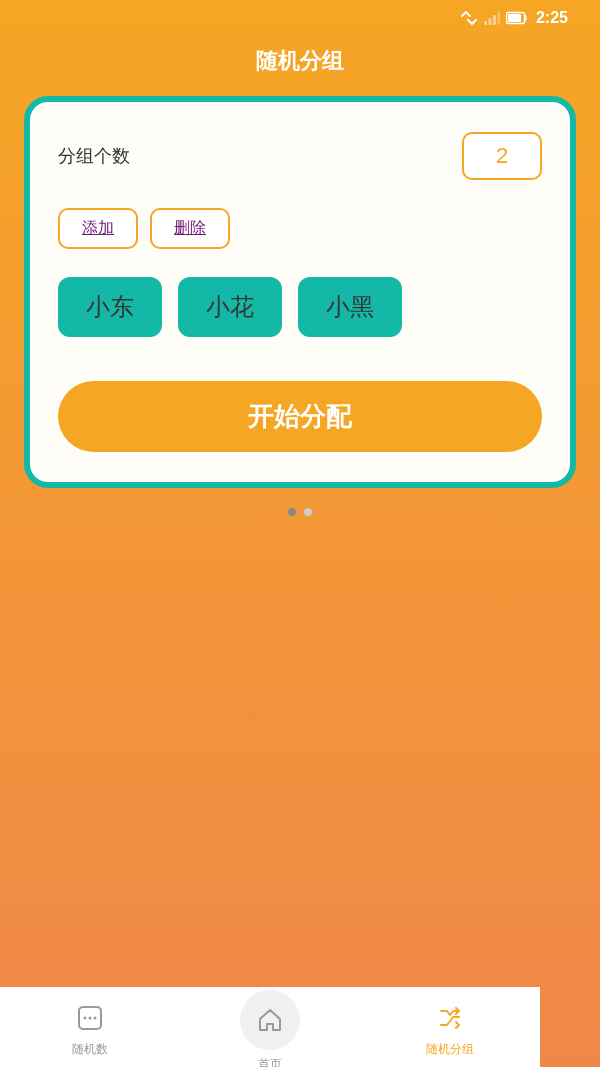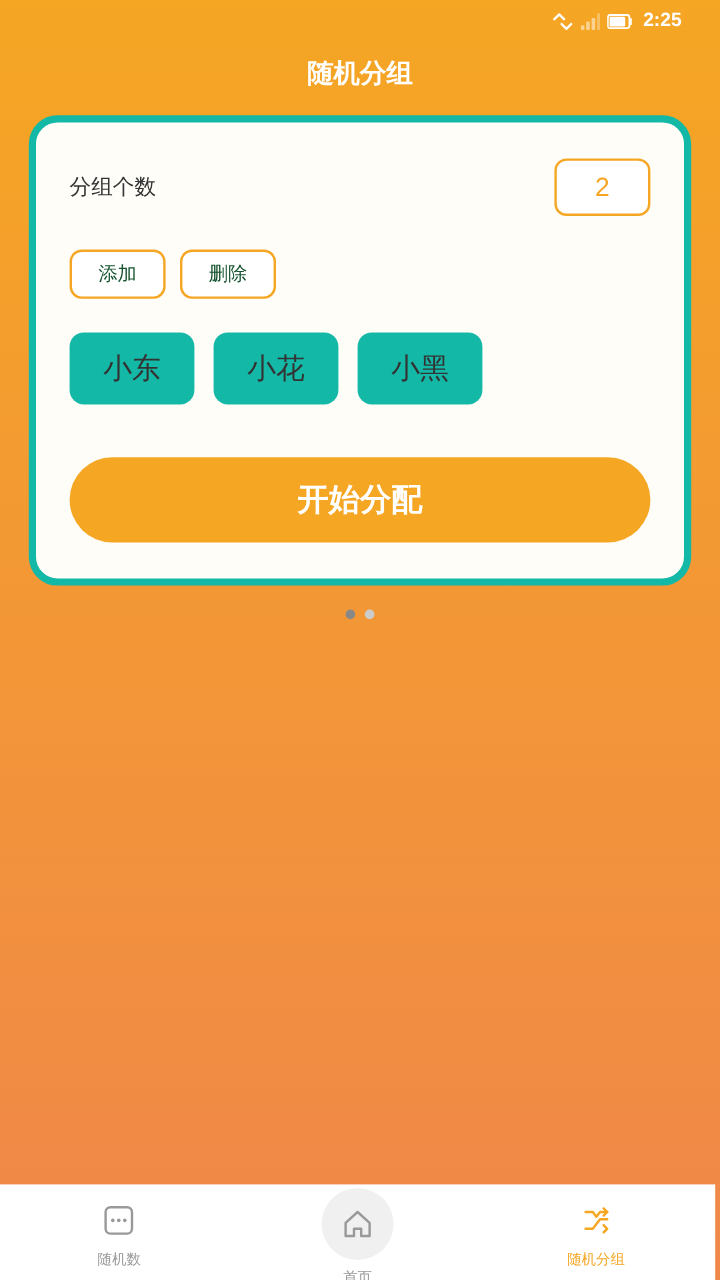--- a/index.html
+++ b/index.html
@@ -86,23 +86,24 @@
     .btn-group {
       display: flex;
       gap: 12px;
     }
 
     .btn-outline {
       padding: 8px 22px;
       border: 2px solid #F5A623;
       border-radius: 10px;
       background: white;
-      color: #14532d;
+      color: #701a75;
       font-size: 16px;
       cursor: pointer;
+      text-decoration: underline;
     }
 
     
     .members-grid {
       display: flex;
       flex-wrap: wrap;
       gap: 16px;
       margin-bottom: 24px;
     }
 
@@ -148,21 +149,21 @@
 
     .dot.active {
       background: #888;
     }
 
     
     .bottom-nav {
       position: absolute;
       bottom: 0;
       left: 0;
-      width: 596px;
+      width: 540px;
       height: 80px;
       background: white;
       display: flex;
       align-items: center;
     }
 
     .nav-item {
       flex: 1;
       display: flex;
       flex-direction: column;

